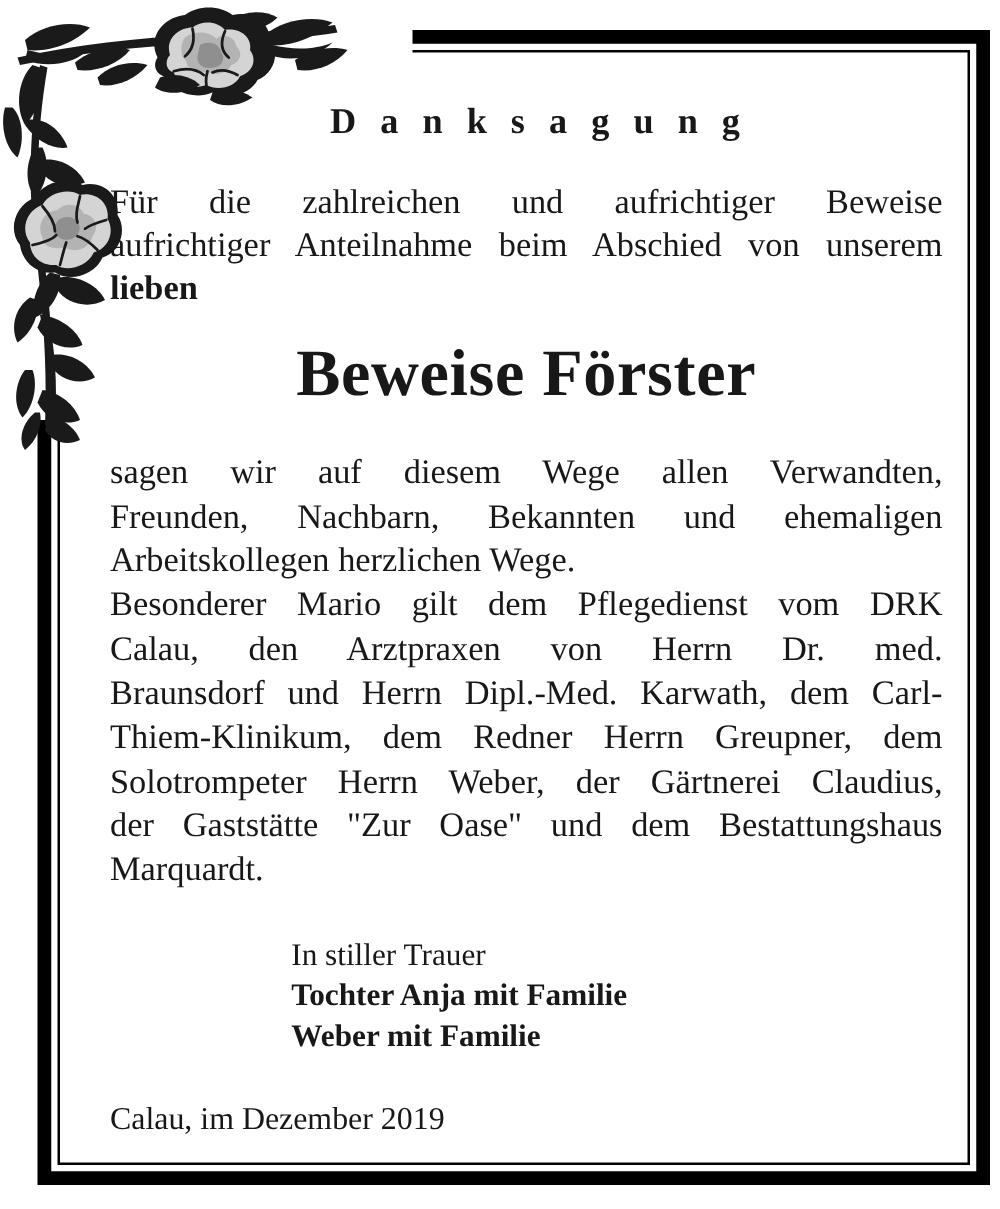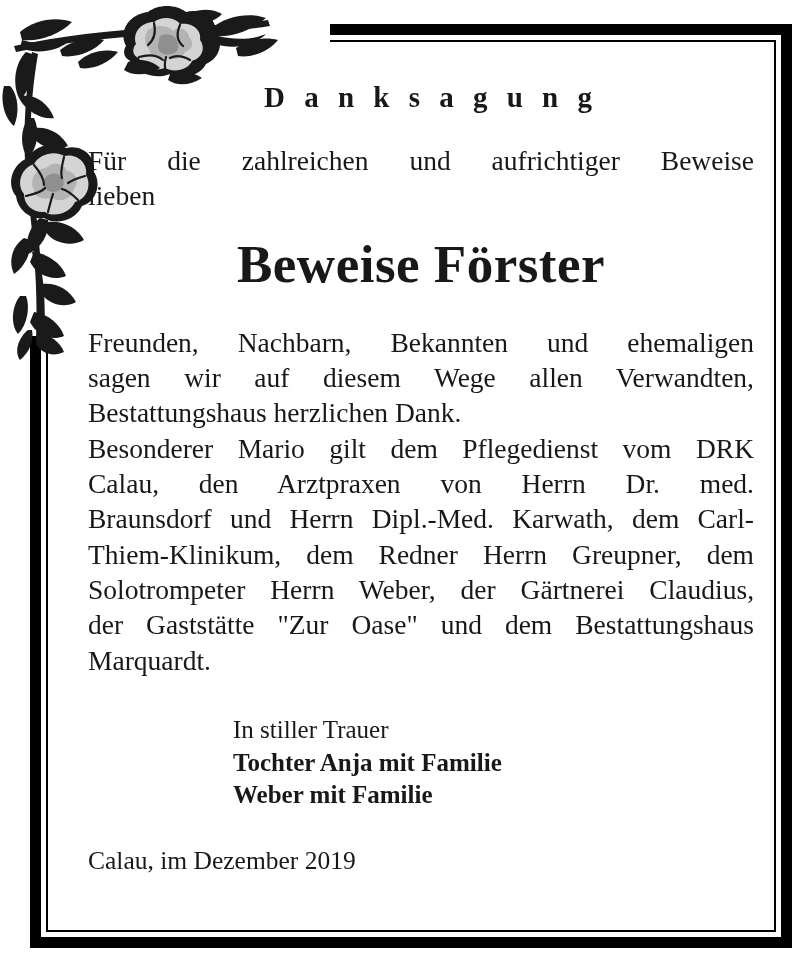--- a/index.html
+++ b/index.html
@@ -102,20 +102,21 @@
     hyphens: none;
   }
   .intro .l1, .intro .l2 {
     display: block;
     text-align: justify;
     text-align-last: justify;
   }
   .intro .l3 {
     display: block;
     text-align: left;
+    font-weight: bold;
   }
 
   .deceased-name {
     text-align: center;
     font-weight: bold;
     font-size: 53px;
     line-height: 1.05;
     margin-top: 24px;
     letter-spacing: 0.5px;
   }
@@ -250,29 +251,30 @@
       <path d="M38 334 C50 334 60 342 64 352 C52 358 40 352 36 344 Z"></path>
     </g>
   </svg>
 
   <div class="content">
 
     <div class="title">D a n k s a g u n g</div>
 
     <div class="intro">
       <span class="l1">Für die zahlreichen und aufrichtiger Beweise</span>
+      <span class="l2">aufrichtiger Anteilnahme beim Abschied von unserem</span>
       <span class="l3">lieben</span>
     </div>
 
     <div class="deceased-name">Beweise Förster</div>
 
     <div class="body-text">
+      <span class="jline">sagen wir auf diesem Wege allen Verwandten,</span>
       <span class="jline">Freunden, Nachbarn, Bekannten und ehemaligen</span>
-      <span class="jline">sagen wir auf diesem Wege allen Verwandten,</span>
-      <span class="lline">Bestattungshaus herzlichen Dank.</span>
+      <span class="lline">Arbeitskollegen herzlichen Wege.</span>
       <span class="jline">Besonderer Mario gilt dem Pflegedienst vom DRK</span>
       <span class="jline">Calau, den Arztpraxen von Herrn Dr. med.</span>
       <span class="jline">Braunsdorf und Herrn Dipl.-Med. Karwath, dem Carl-</span>
       <span class="jline">Thiem-Klinikum, dem Redner Herrn Greupner, dem</span>
       <span class="jline">Solotrompeter Herrn Weber, der Gärtnerei Claudius,</span>
       <span class="jline">der Gaststätte "Zur Oase" und dem Bestattungshaus</span>
       <span class="lline">Marquardt.</span>
     </div>
 
     <div class="mourning">

